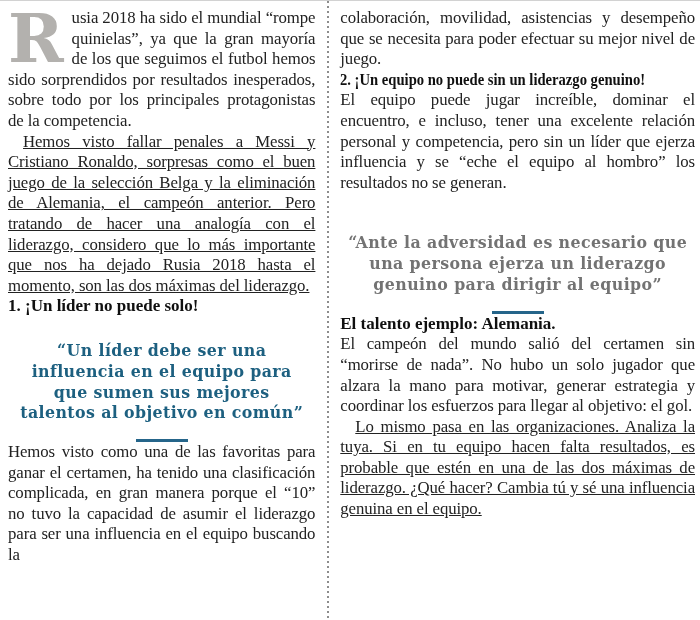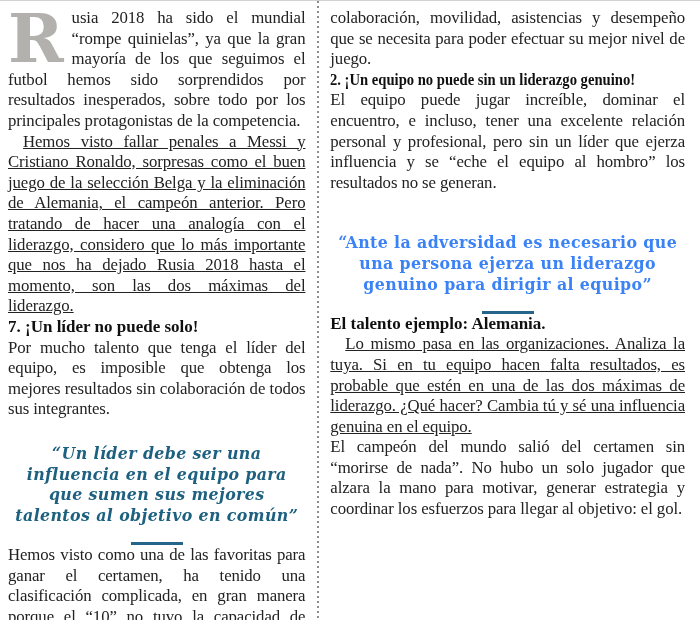--- a/index.html
+++ b/index.html
@@ -24,21 +24,21 @@
     padding-top: 7px;
   }
   .col-left {
     width: 347px;
     padding-left: 8px;
     padding-right: 12px;
   }
   .col-right {
     flex: 1;
     padding-left: 11px;
-    padding-right: 15px;
+    padding-right: 5px;
   }
   .divider {
     width: 2px;
     background-image: repeating-linear-gradient(
       to bottom,
       #8c8c8c 0px, #8c8c8c 2px,
       transparent 2px, transparent 5px
     );
   }
   p.body {
@@ -99,41 +99,40 @@
 </head>
 <body>
 
 <div class="page">
 
   <div class="col col-left">
     <p class="body">
       <span class="dropcap" style="color: rgb(179, 177, 174);">R</span><span>usia 2018 ha sido el mundial “rompe quinielas”, ya que la gran mayoría de los que seguimos el futbol hemos sido sorprendidos por resultados inesperados, sobre todo por los principales protagonistas de la competencia.</span>
     </p>
     <p class="body indent">Hemos visto fallar penales a Messi y Cristiano Ronaldo, sorpresas como el buen juego de la selección Belga y la eliminación de Alemania, el campeón anterior. Pero tratando de hacer una analogía con el liderazgo, considero que lo más importante que nos ha dejado Rusia 2018 hasta el momento, son las dos máximas del liderazgo.</p>
-    <h3 class="heading">7. ¡Un líder no puede solo!</h3>
-    <p class="body">Por mucho talento que tenga el líder del equipo, es imposible que obtenga los mejores resultados sin colaboración de todos sus integrantes.</p>
+    <h3 class="heading">1. ¡Un líder no puede solo!</h3>
 
     <div class="pullquote">
-      <p class="quote-text" style="color: rgb(29, 96, 128); font-style: italic;">“Un líder debe ser una influencia en el equipo para que sumen sus mejores talentos al objetivo en común”</p>
+      <p class="quote-text" style="color: rgb(29, 96, 128);">“Un líder debe ser una influencia en el equipo para que sumen sus mejores talentos al objetivo en común”</p>
       <div class="quote-rule" style="background-color: rgb(37, 101, 138);"></div>
     </div>
 
     <p class="body">Hemos visto como una de las favoritas para ganar el certamen, ha tenido una clasificación complicada, en gran manera porque el “10” no tuvo la capacidad de asumir el liderazgo para ser una influencia en el equipo buscando la</p>
   </div>
 
   <div class="divider"></div>
 
   <div class="col col-right">
     <p class="body">colaboración, movilidad, asistencias y desempeño que se necesita para poder efectuar su mejor nivel de juego.</p>
     <h3 class="heading condensed mt-h-right">2. ¡Un equipo no puede sin un liderazgo genuino!</h3>
-    <p class="body">El equipo puede jugar increíble, dominar el encuentro, e incluso, tener una excelente relación personal y profesional, pero sin un líder que ejerza influencia y se “eche el equipo al hombro” los resultados no se generan.</p>
+    <p class="body">El equipo puede jugar increíble, dominar el encuentro, e incluso, tener una excelente relación personal y competencia, pero sin un líder que ejerza influencia y se “eche el equipo al hombro” los resultados no se generan.</p>
 
     <div class="pullquote mt-q-right">
-      <p class="quote-text" style="color: #3b82f6; margin-top: 40px;">“Ante la adversidad es necesario que una persona ejerza un liderazgo genuino para dirigir al equipo”</p>
+      <p class="quote-text" style="color: #737373; margin-top: 40px;">“Ante la adversidad es necesario que una persona ejerza un liderazgo genuino para dirigir al equipo”</p>
       <div class="quote-rule" style="background-color: rgb(37, 101, 138);"></div>
     </div>
 
     <h3 class="heading mt-h2-right">El talento ejemplo: Alemania.</h3>
+    <p class="body">El campeón del mundo salió del certamen sin “morirse de nada”. No hubo un solo jugador que alzara la mano para motivar, generar estrategia y coordinar los esfuerzos para llegar al objetivo: el gol.</p>
     <p class="body indent">Lo mismo pasa en las organizaciones. Analiza la tuya. Si en tu equipo hacen falta resultados, es probable que estén en una de las dos máximas de liderazgo. ¿Qué hacer? Cambia tú y sé una influencia genuina en el equipo.</p>
-    <p class="body">El campeón del mundo salió del certamen sin “morirse de nada”. No hubo un solo jugador que alzara la mano para motivar, generar estrategia y coordinar los esfuerzos para llegar al objetivo: el gol.</p>
   </div>
 
 </div>
 
 </body></html>

